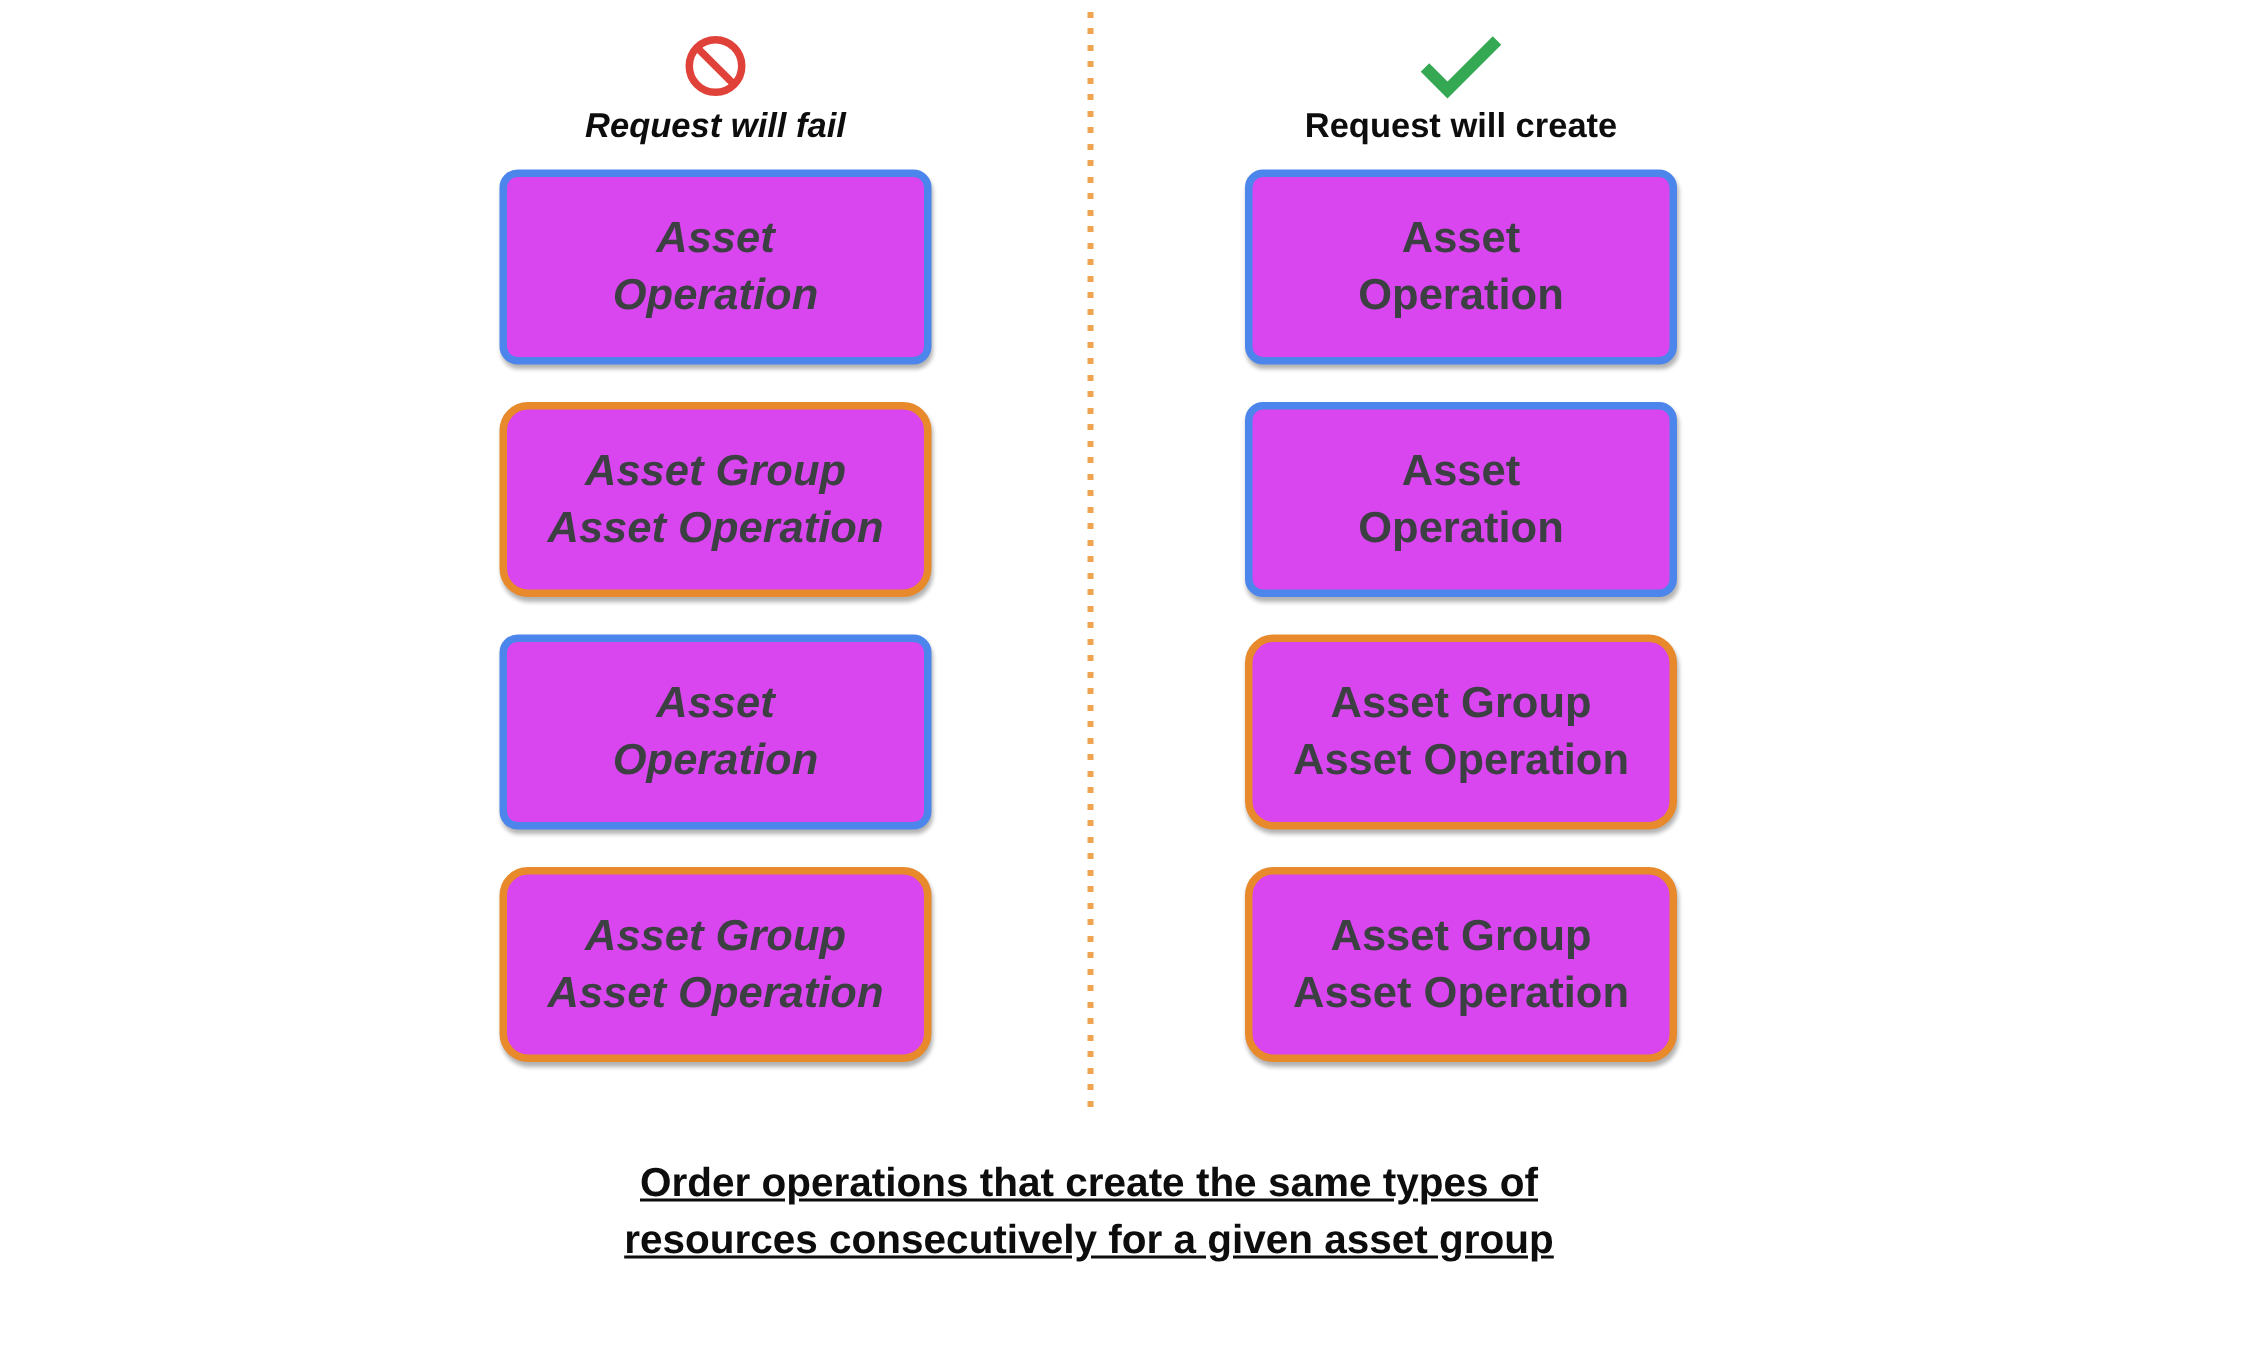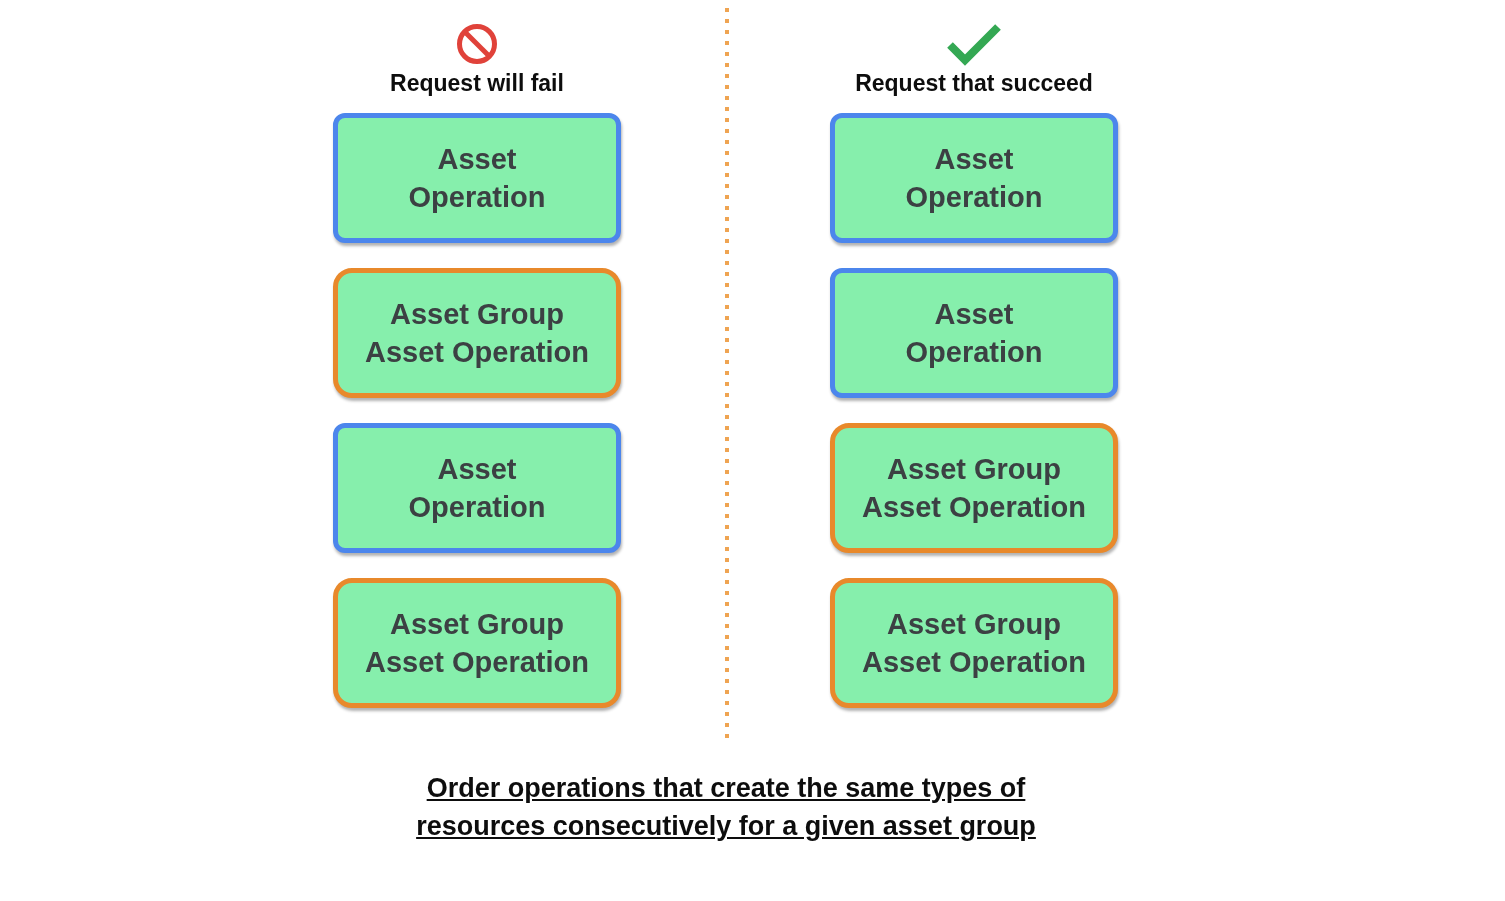--- a/index.html
+++ b/index.html
@@ -19,21 +19,21 @@
     inset: 0;
   }
   .column {
     position: absolute;
     top: 0;
     width: 288px;
     display: flex;
     flex-direction: column;
     align-items: center;
   }
-  .col-fail { left: 333px; }
+  .col-fail { left: 333px; font-style: italic; }
   .col-succeed { left: 830px; }
   .col-icon {
     margin-top: 21px;
     height: 46px;
     display: flex;
     align-items: center;
     justify-content: center;
   }
   .col-label {
     margin-top: 3px;
@@ -41,21 +41,21 @@
     line-height: 26px;
     font-weight: 700;
     color: #0d0d0d;
     white-space: nowrap;
   }
   .box {
     box-sizing: border-box;
     width: 288px;
     height: 130px;
     margin-top: 25px;
-    background: #86efac;
+    background: #d946ef;
     border: 5px solid #888;
     border-radius: 12px;
     box-shadow: 1px 3px 3px rgba(0,0,0,0.30);
     display: flex;
     align-items: center;
     justify-content: center;
   }
   .box.first { margin-top: 17px; }
   .box-blue   { border-color: #4c86ec; }
   .box-orange { border-color: #e8892b; border-radius: 19px; }
@@ -126,21 +126,21 @@
   </div>
 
   <div class="divider"></div>
 
   <div class="column col-succeed">
     <div class="col-icon">
       <svg width="58" height="44" viewBox="0 0 58 44" aria-hidden="true">
         <path d="M5 23 L20 38 L53 5" fill="none" stroke="#34a853" stroke-width="8"></path>
       </svg>
     </div>
-    <div class="col-label">Request that succeed</div>
+    <div class="col-label">Request will create</div>
 
     <div class="box box-blue first">
       <span class="box-text">Asset
 Operation</span>
     </div>
     <div class="box box-blue">
       <span class="box-text">Asset
 Operation</span>
     </div>
     <div class="box box-orange">

